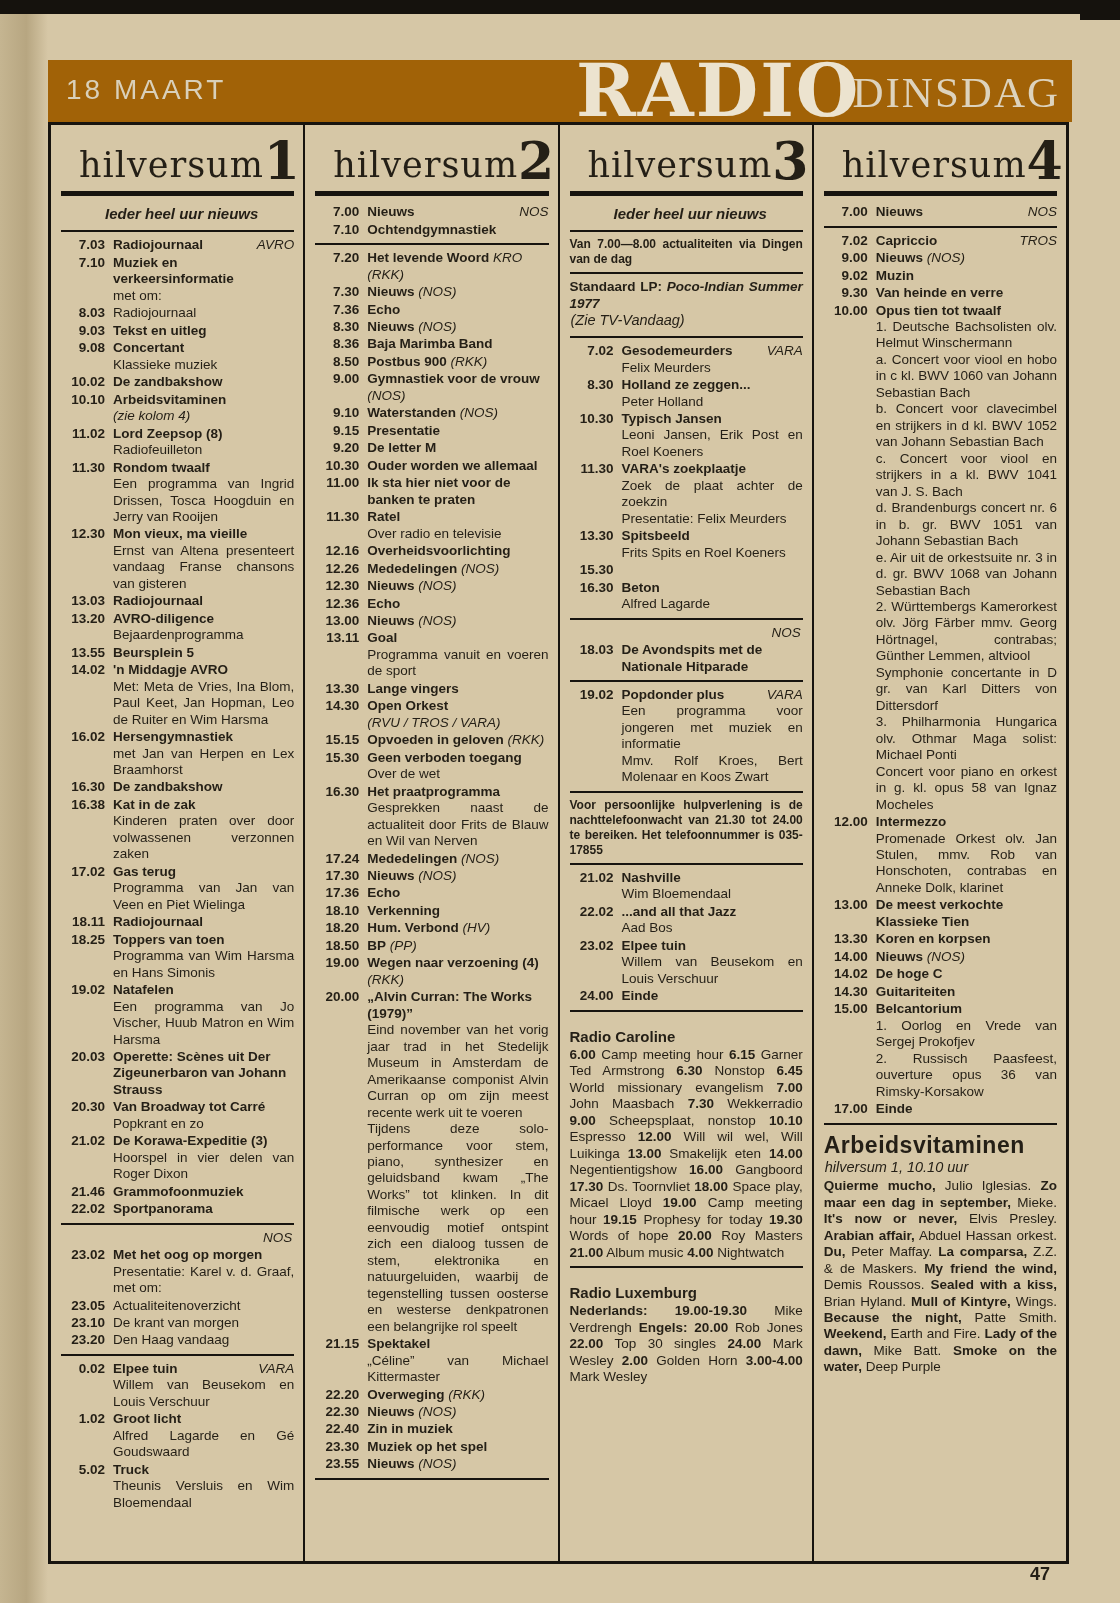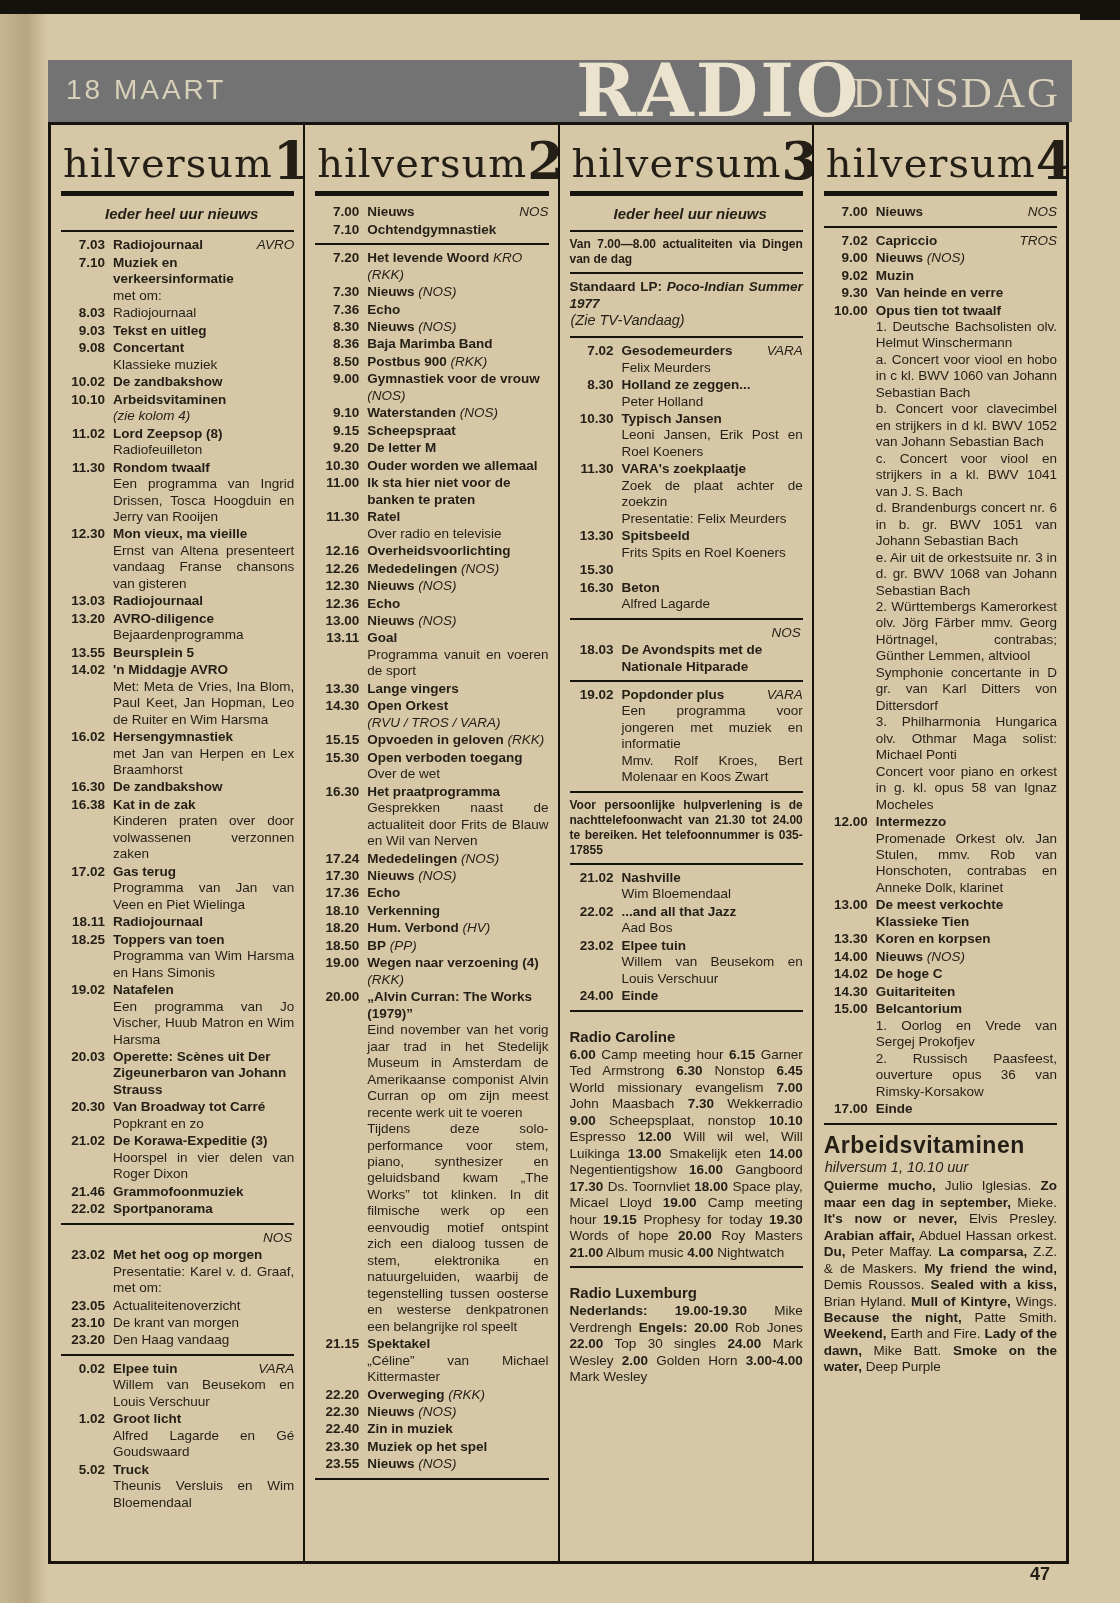--- a/index.html
+++ b/index.html
@@ -5,33 +5,33 @@
   html,body{margin:0;padding:0;}
   body{
     width:1120px;height:1603px;position:relative;overflow:hidden;
     background:#d6c7a6;color:#241f16;
     font-family:"Liberation Sans",sans-serif;
   }
   .top-strip{position:absolute;left:0;top:0;width:1120px;height:14px;background:#15120d;}
   .corner{position:absolute;right:0;top:0;width:40px;height:20px;background:#15120d;}
   .gutter{position:absolute;left:0;top:14px;width:48px;height:1589px;
     background:linear-gradient(90deg,#c5b591 0%,#b7a681 55%,#d6c7a6 100%);}
-  .band{position:absolute;left:48px;top:60px;width:1024px;height:62px;background:#737373;}
+  .band{position:absolute;left:48px;top:60px;width:1024px;height:62px;background:#a16207;}
   .band .date{position:absolute;left:18px;top:14px;font-size:28px;letter-spacing:3px;color:#d9d0ba;}
   .band .radio{position:absolute;left:528px;top:-12px;font-family:"DejaVu Serif",serif;
     font-weight:bold;font-size:72px;letter-spacing:2px;color:#ece3cf;}
   .band .day{position:absolute;right:12px;top:8px;font-family:"Liberation Serif",serif;
     font-size:43px;letter-spacing:2px;color:#ddd3bd;}
   .frame{position:absolute;left:48px;top:122px;width:1015px;height:1436px;
     border:3px solid #17140f;display:flex;background:transparent;}
   .col{flex:1 1 0;min-width:0;border-left:2px solid #17140f;padding:4px 9px 6px 10px;overflow:hidden;}
   .col:first-child{border-left:none;}
   .colhead{display:flex;align-items:flex-end;justify-content:space-between;
     font-family:"DejaVu Serif",serif;padding:10px 2px 2px 2px;}
-  .station{font-size:40px;letter-spacing:1px;line-height:1;}
+  .station{font-size:35px;letter-spacing:1px;line-height:1;margin-left:16px;}
   .num{font-size:52px;font-weight:bold;line-height:.85;}
   .colhead-rule{height:5px;background:#17140f;margin:6px 0 8px 0;}
   .list{font-size:13.5px;line-height:1.22;}
   .item{display:flex;margin-bottom:1px;}
   .time{flex:none;width:44px;text-align:right;font-weight:bold;padding-right:8px;white-space:nowrap;}
   .ibody{flex:1;min-width:0;}
   .ititle{font-weight:bold;}
   .ititle.plain{font-weight:normal;}
   .net{float:right;font-style:italic;font-weight:normal;padding-left:4px;}
   .init{font-style:italic;font-weight:normal;}
@@ -357,21 +357,21 @@
         </div>
         <div class="item">
           <div class="time">9.10</div>
           <div class="ibody">
             <div class="ititle"><span>Waterstanden</span><span class="init"> (NOS)</span></div>
           </div>
         </div>
         <div class="item">
           <div class="time">9.15</div>
           <div class="ibody">
-            <div class="ititle"><span>Scheepspraat</span></div>
+            <div class="ititle"><span>Presentatie</span></div>
           </div>
         </div>
         <div class="item">
           <div class="time">9.20</div>
           <div class="ibody">
             <div class="ititle"><span>De letter M</span></div>
           </div>
         </div>
         <div class="item">
           <div class="time">10.30</div>
@@ -444,21 +444,21 @@
         </div>
         <div class="item">
           <div class="time">15.15</div>
           <div class="ibody">
             <div class="ititle"><span>Opvoeden in geloven</span><span class="init"> (RKK)</span></div>
           </div>
         </div>
         <div class="item">
           <div class="time">15.30</div>
           <div class="ibody">
-            <div class="ititle"><span>Open verboden toegang</span></div>
+            <div class="ititle"><span>Geen verboden toegang</span></div>
             <div class="desc">Over de wet</div>
           </div>
         </div>
         <div class="item">
           <div class="time">16.30</div>
           <div class="ibody">
             <div class="ititle"><span>Het praatprogramma</span></div>
             <div class="desc">Gesprekken naast de actualiteit door Frits de Blauw en Wil van Nerven</div>
           </div>
         </div>

